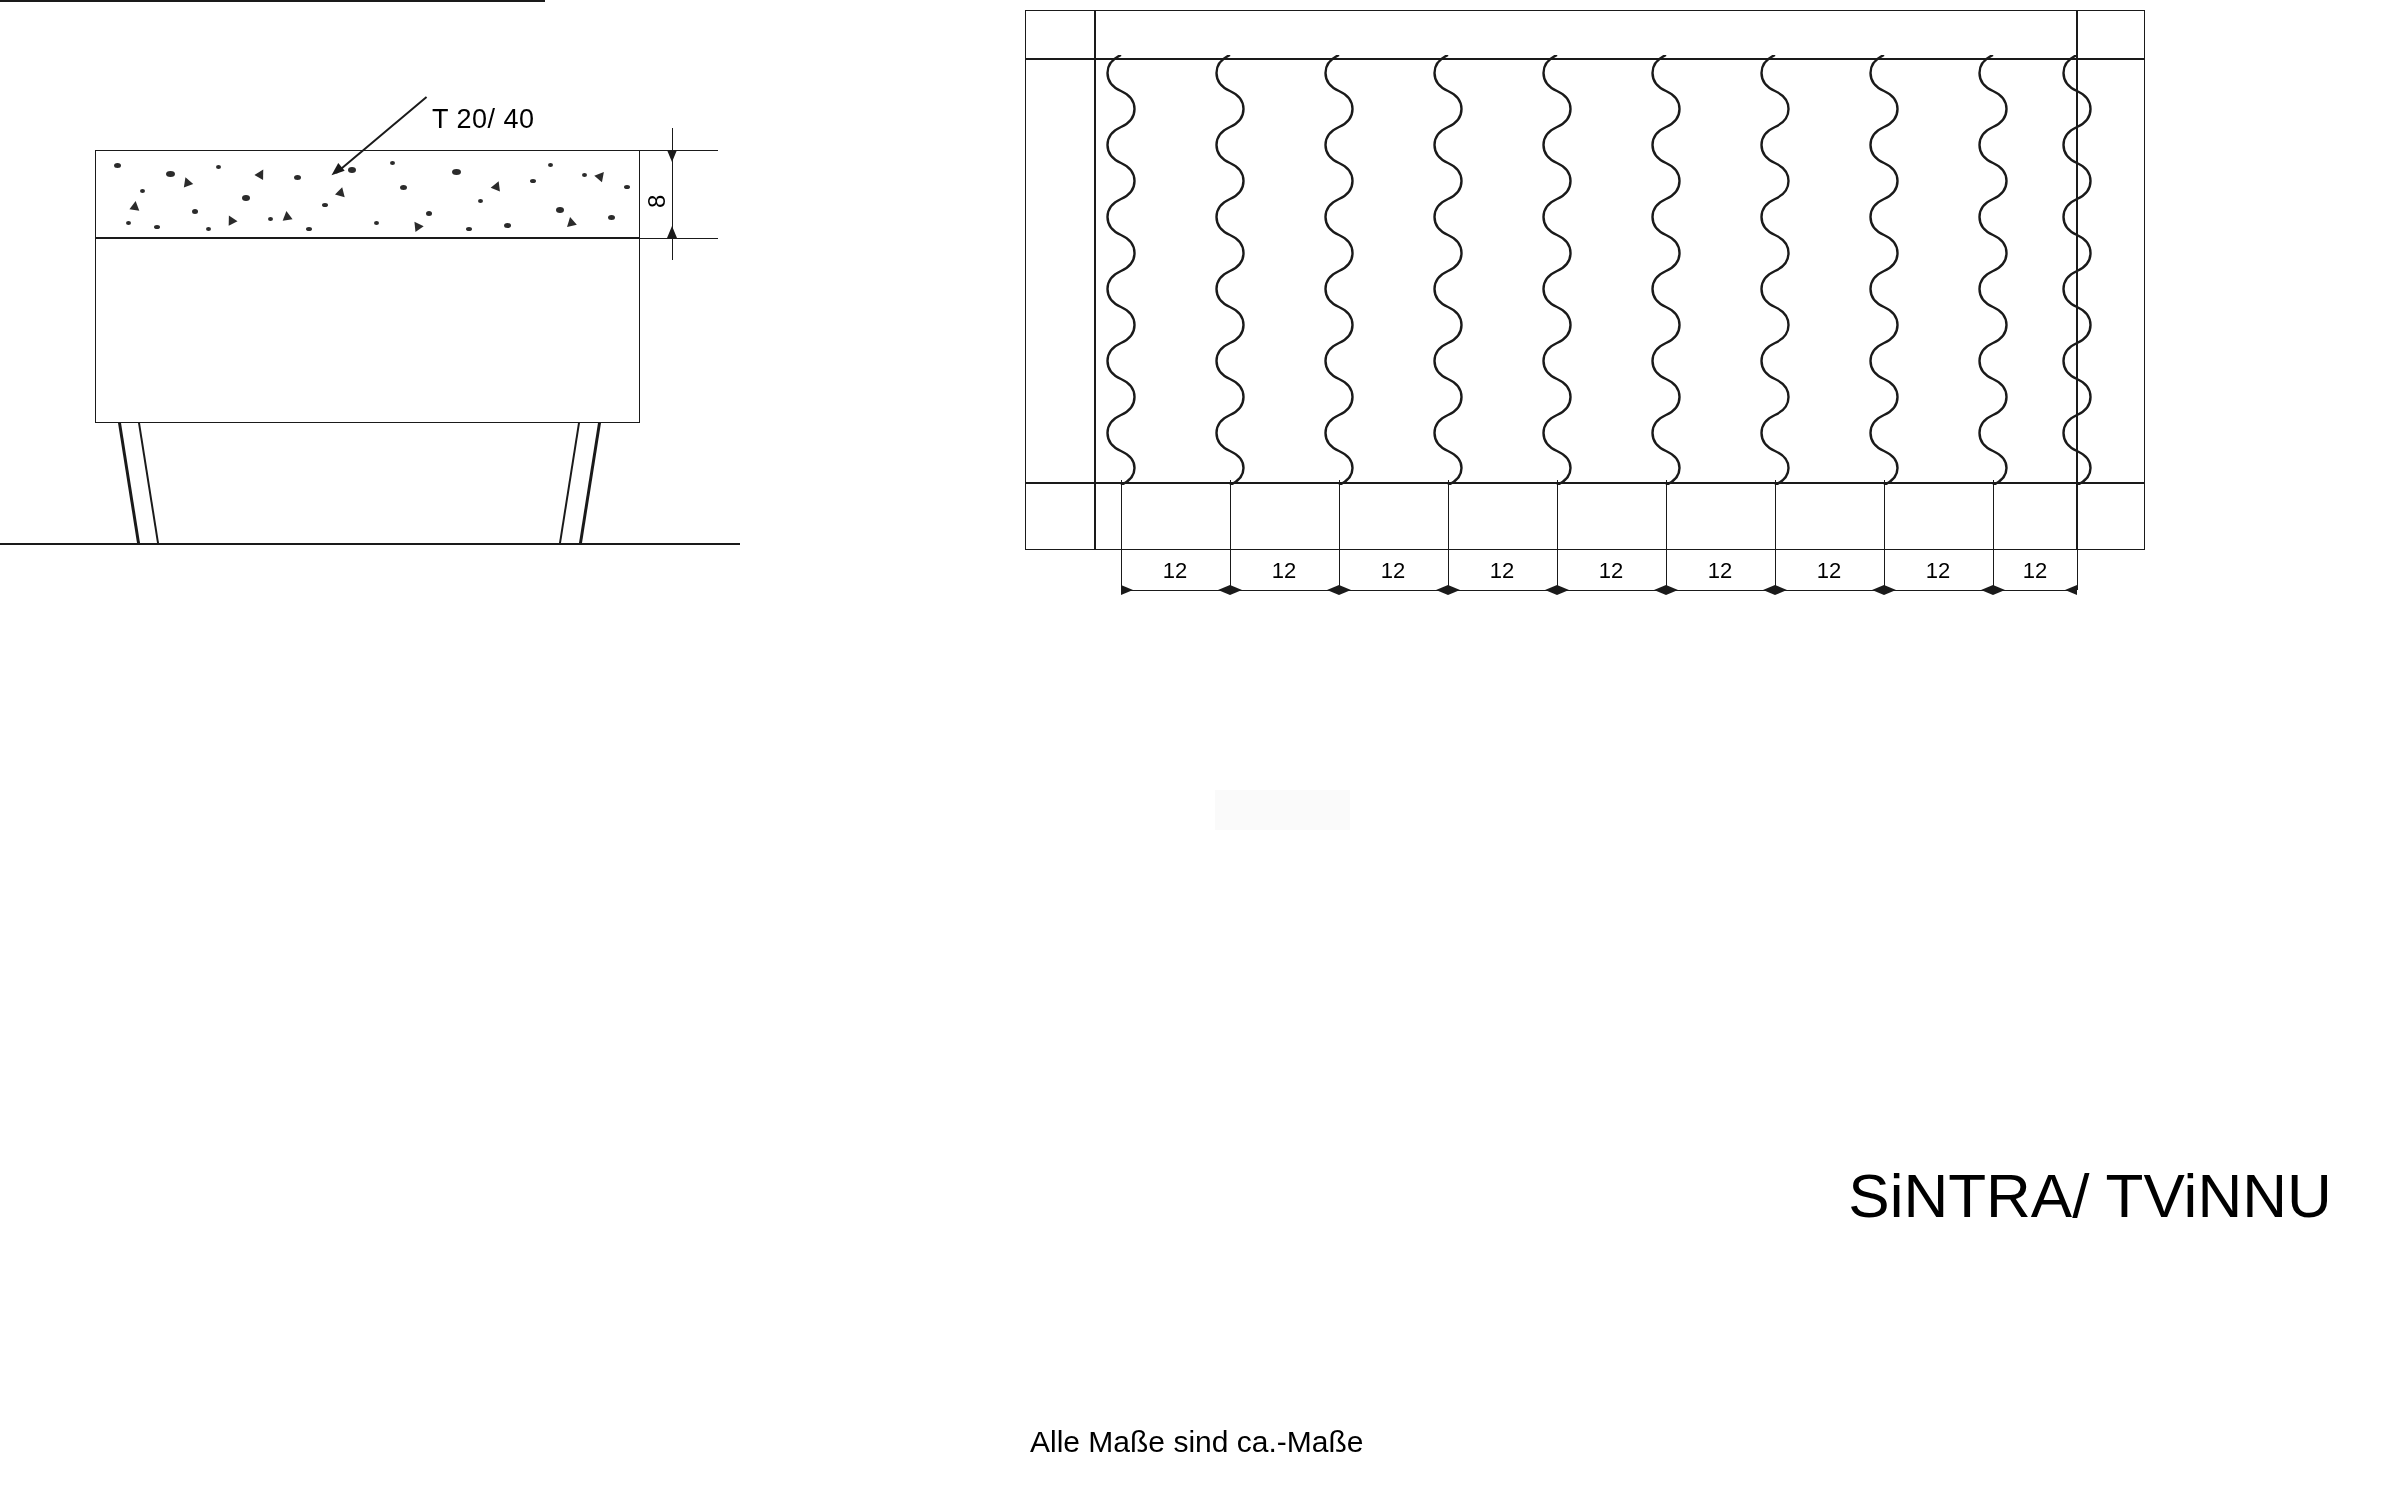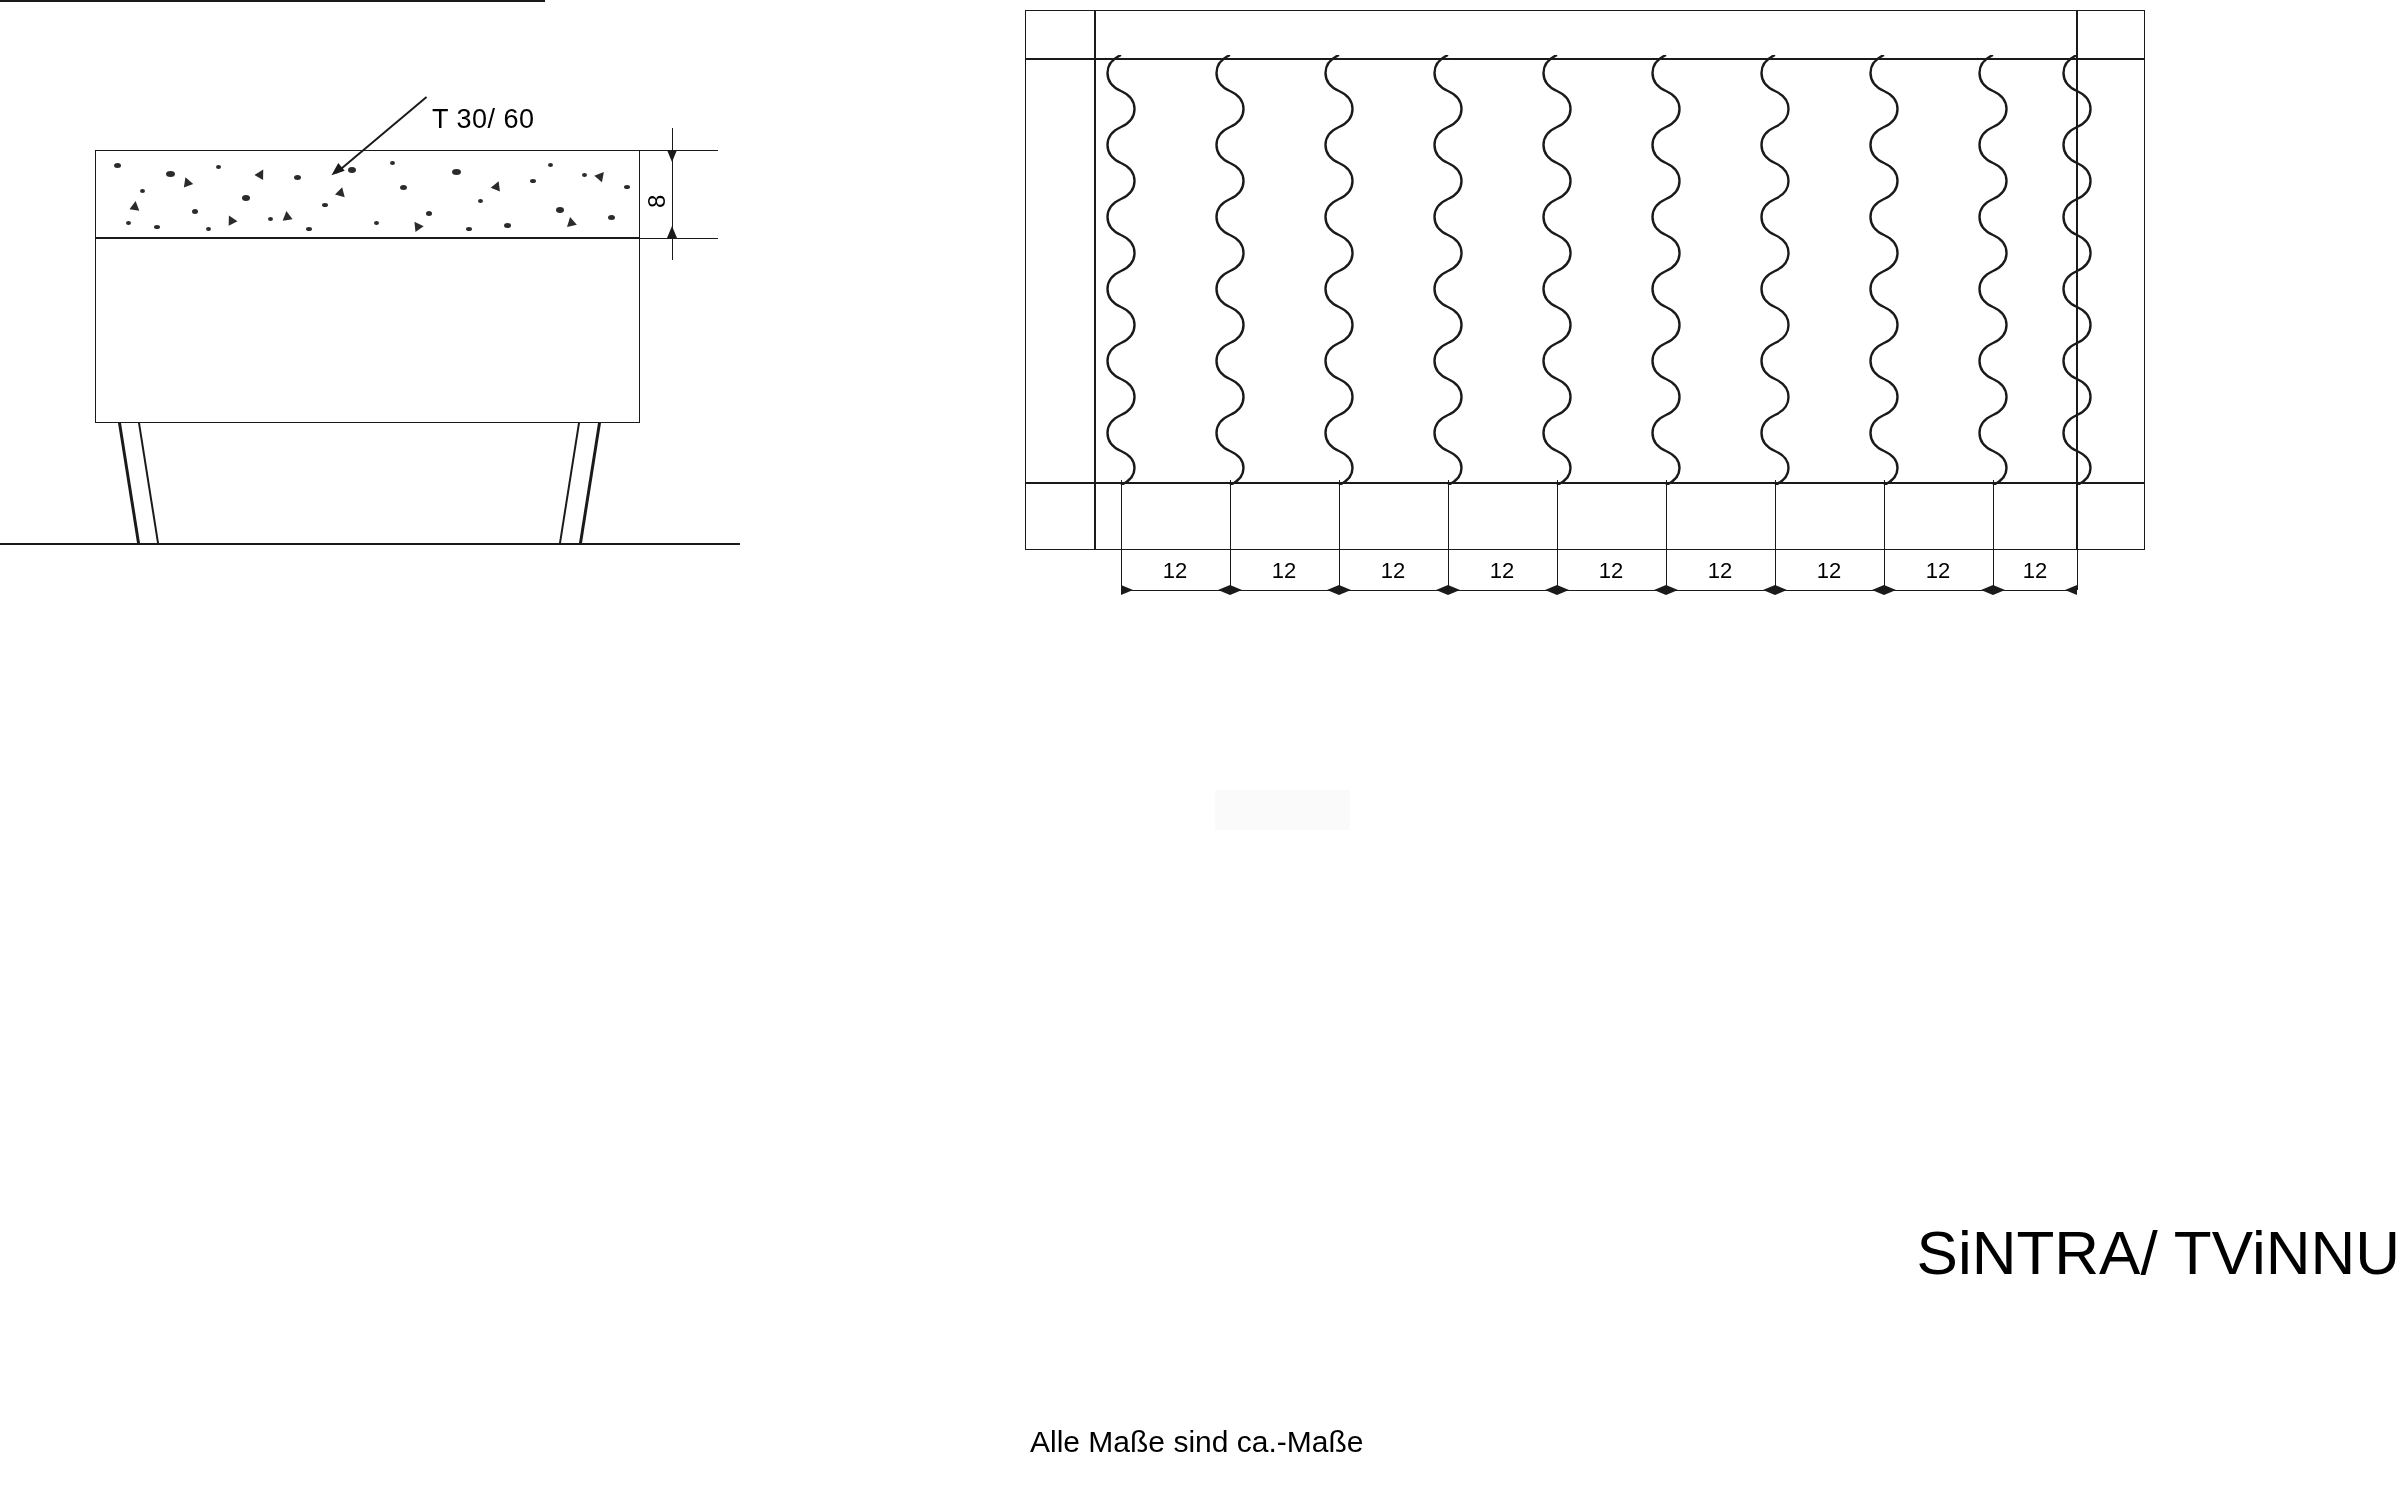--- a/index.html
+++ b/index.html
@@ -202,23 +202,23 @@
     position: absolute;
     font-size: 22px;
     text-align: center;
     transform: translateX(-50%);
   }
 
   
   #title-block {
     position: absolute;
     right: 0px;
-    top: 1220px;
+    top: 1163px;
     width: 620px;
-    text-align: right;
+    text-align: center;
   }
   .title-main {
     font-size: 62px;
     line-height: 1.05;
     white-space: nowrap;
     letter-spacing: 0px;
   }
   .title-sub {
     font-size: 62px;
     line-height: 1.05;
@@ -299,21 +299,21 @@
 
   <div class="leg" style="left:118px; top:423px; width:3px; height:122px; transform:skewX(9deg); transform-origin:top center;"></div>
   <div class="leg" style="left:138px; top:423px; width:2px; height:122px; transform:skewX(9deg); transform-origin:top center;"></div>
   <div class="leg" style="left:598px; top:423px; width:3px; height:122px; transform:skewX(-9deg); transform-origin:top center;"></div>
   <div class="leg" style="left:578px; top:423px; width:2px; height:122px; transform:skewX(-9deg); transform-origin:top center;"></div>
 
   <div class="ground-line"></div>
 
   <div class="leader" style="left:336px; top:172px; width:118px; transform:rotate(-40deg);"></div>
   <div class="leader-arrow" style="left:330px; top:166px; transform:rotate(-40deg);"></div>
-  <div class="callout-label" style="left:432px; top:104px;">T 30/ 60</div>
+  <div class="callout-label" style="left:432px; top:104px;">T 20/ 40</div>
 
   <div class="dim-ext" style="left:640px; top:150px; width:78px;"></div>
   <div class="dim-ext" style="left:640px; top:238px; width:78px;"></div>
   <div class="dim-vline" style="left:672px; top:128px; height:132px;"></div>
   <div class="arrow-down" style="left:667px; top:150px;"></div>
   <div class="arrow-up" style="left:667px; top:226px;"></div>
   <div class="dim-value-vert" style="left:645px; top:182px; width:24px;">8</div>
 </div>
 
 <div id="right-drawing">

